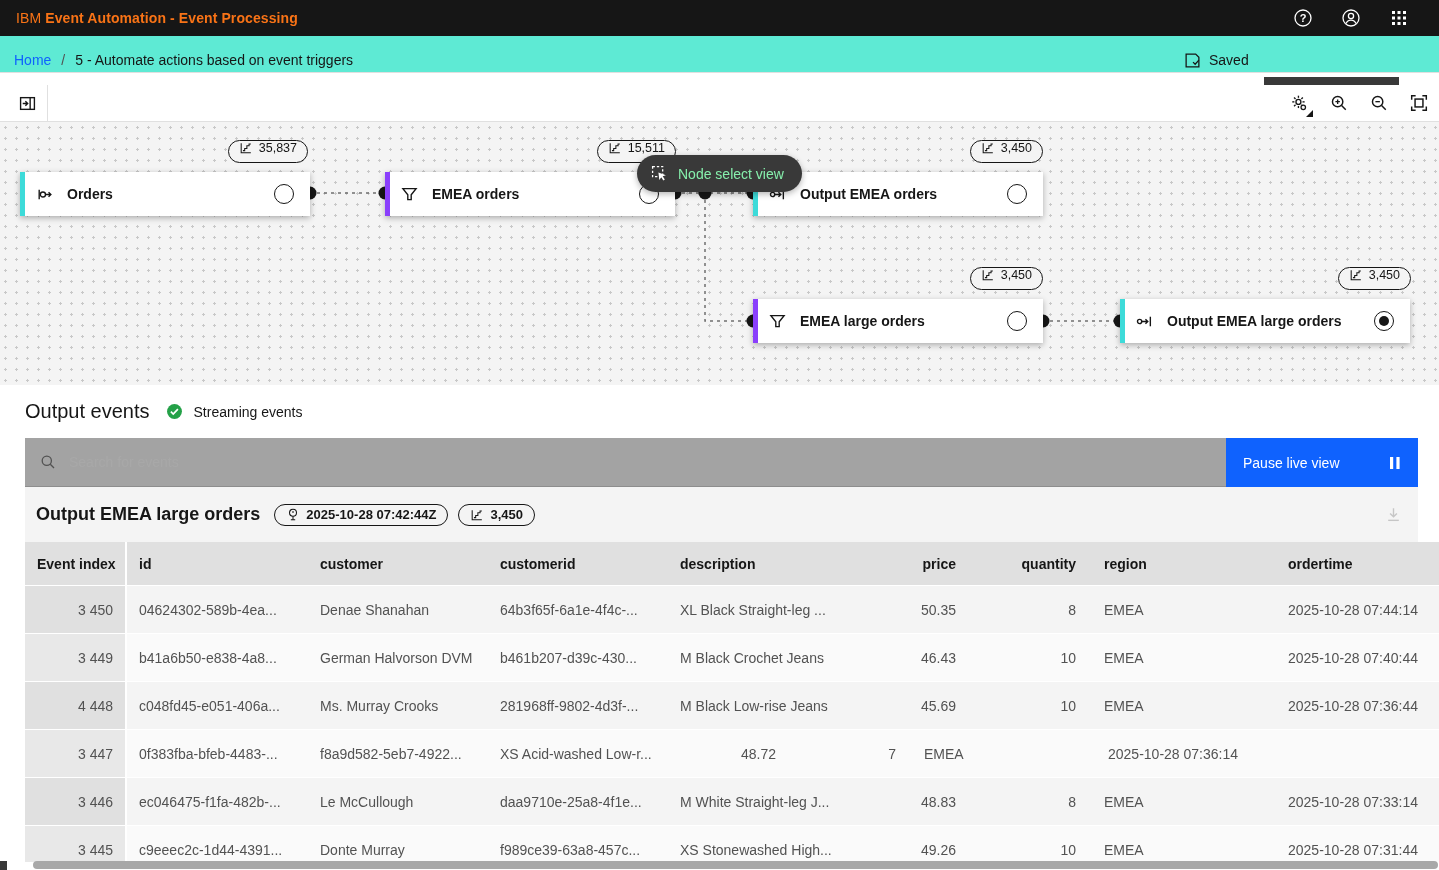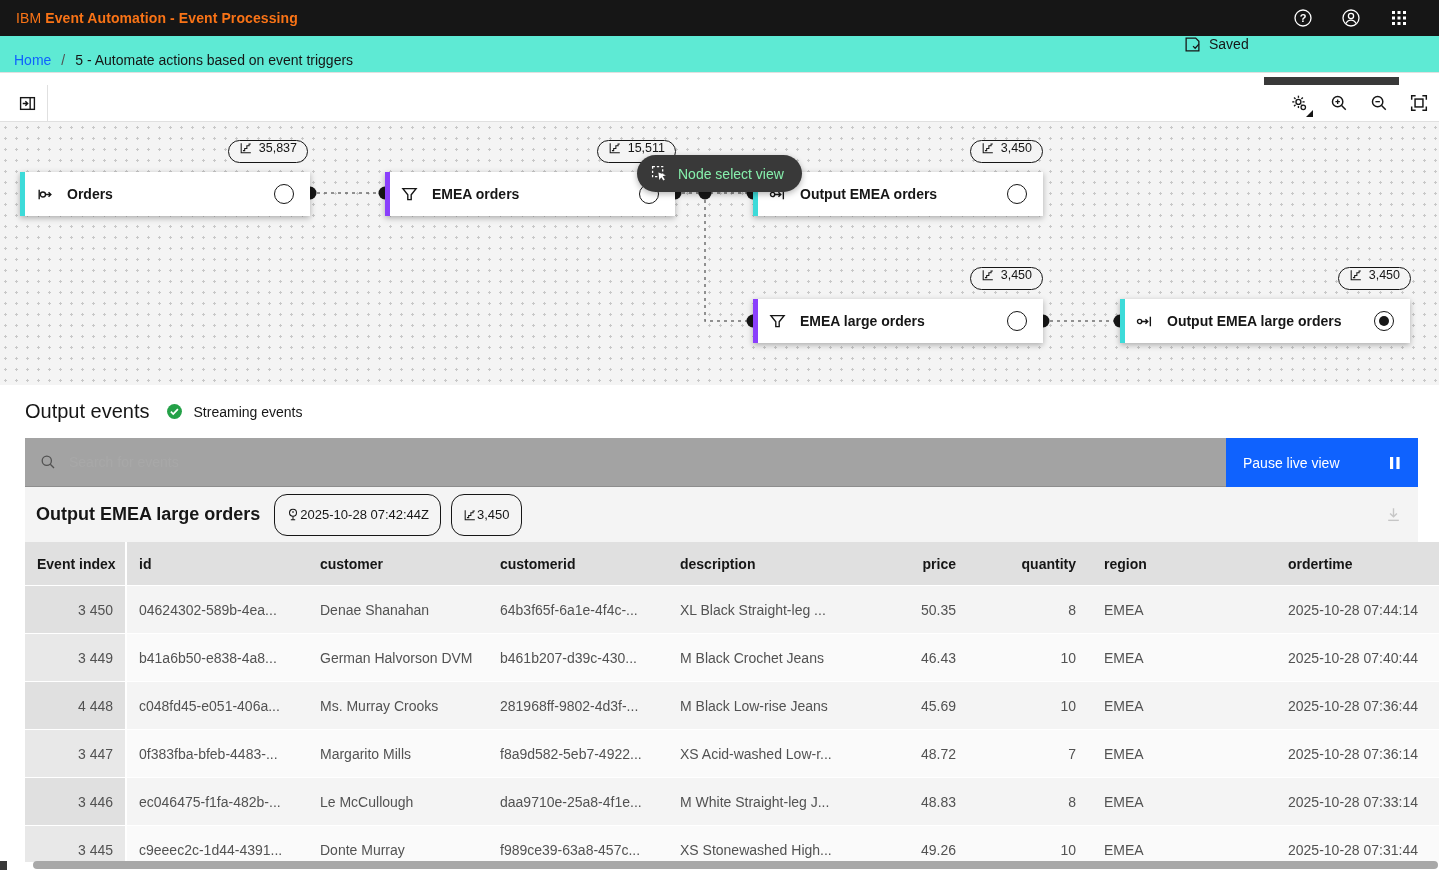--- a/index.html
+++ b/index.html
@@ -13,21 +13,21 @@
   .brand { font-size:14px; letter-spacing:.1px; }
   .brand b { font-weight:600; }
   .topbar-actions { margin-left:auto; display:flex; align-items:center; }
   .topbar-btn { width:48px; height:36px; display:flex; align-items:center; justify-content:center; cursor:pointer; }
 
   
   .crumbrow { position:absolute; left:0; top:36px; width:1439px; height:37px; background:#5eead4; border-bottom:1px solid #e0e0e0; }
   .crumbs { position:absolute; left:14px; top:0; height:48px; display:flex; align-items:center; gap:10px; font-size:14px; }
   .crumb-home { color:#0f62fe; text-decoration:none; cursor:pointer; }
   .crumb-sep { color:#525252; }
-  .saved { position:absolute; left:1184px; top:0; height:48px; display:flex; align-items:flex-start; gap:8px; font-size:14px; }
+  .saved { position:absolute; left:1184px; top:0; height:48px; display:flex; align-items:center; gap:8px; font-size:14px; }
   .stopflow { position:absolute; left:1264px; top:41px; width:135px; height:40px; background:#393939; color:#fff;
               border:none; font-size:14px; display:flex; align-items:center; justify-content:space-between;
               padding:0 14px; cursor:pointer; font-family:inherit; }
   .stop-square { width:12px; height:12px; background:#fff; }
   .overflow-btn { position:absolute; left:1408px; top:41px; width:28px; height:40px; display:flex; align-items:center; justify-content:center; cursor:pointer; }
 
   
   .canvas-toolbar { position:absolute; left:0; top:85px; width:1439px; height:37px; background:#fff; border-bottom:1px solid #e0e0e0; }
   .panel-btn { position:absolute; left:8px; top:0; width:40px; height:36px; display:flex; align-items:center; justify-content:center; cursor:pointer; border-right:1px solid #e0e0e0; }
   .canvas-tools { position:absolute; right:0; top:0; height:36px; display:flex; align-items:center; }
@@ -62,22 +62,22 @@
   .searchbar svg { position:absolute; left:15px; top:16px; }
   .search-input { position:absolute; left:44px; top:0; width:1140px; height:48px; border:none; outline:none; background:transparent;
            font-size:14px; font-family:inherit; color:#161616; }
   .search-input::placeholder { color:#a8a8a8; }
   .pause-btn { position:absolute; left:1226px; top:438px; width:192px; height:49px; background:#0f62fe; color:#fff; border:none;
            font-size:14px; font-family:inherit; display:flex; align-items:center; justify-content:space-between; padding:0 17px; cursor:pointer; }
 
   .result-header { position:absolute; left:25px; top:487px; width:1393px; height:55px; background:#f4f4f4;
            display:flex; align-items:center; gap:10px; padding-left:11px; }
   .result-title { font-size:18px; font-weight:600; margin-right:4px; }
-  .pill { height:42px; display:inline-flex; align-items:center; padding:0 11px; border:1px solid #161616;
-           border-radius:13px; font-size:13px; background:transparent; }
+  .pill { height:22px; display:inline-flex; align-items:center; gap:6px; padding:0 11px; border:1px solid #161616;
+           border-radius:13px; font-size:13px; background:transparent;font-weight:bold; }
   .download-btn { position:absolute; right:16px; top:19px; cursor:pointer; }
 
   
   .table { position:absolute; left:25px; top:542px; width:1414px; height:320px; overflow:hidden; background:#f4f4f4; }
   .trow { display:flex; width:1491px; border-bottom:1px solid #fff; }
   .thead { height:44px; background:#e0e0e0; font-weight:700; }
   .tbody-row { height:48px; cursor:pointer; }
   .cell { display:flex; align-items:center; font-size:14px; padding-left:12px; flex:none; overflow:hidden; white-space:nowrap; }
   .c-index { width:102px; }
   .thead .c-index { border-right:2px solid #fff; }
@@ -420,21 +420,20 @@
       <div class="cell c-desc">M Black Low-rise Jeans</div>
       <div class="cell c-price">45.69</div>
       <div class="cell c-qty">10</div>
       <div class="cell c-region">EMEA</div>
       <div class="cell c-ordertime">2025-10-28 07:36:44</div>
     </div>
 
     <div class="trow tbody-row even">
       <div class="cell c-index">3 447</div>
       <div class="cell c-id">0f383fba-bfeb-4483-...</div>
-      <div class="cell c-customer">Margarito Mills</div>
       <div class="cell c-customerid">f8a9d582-5eb7-4922...</div>
       <div class="cell c-desc">XS Acid-washed Low-r...</div>
       <div class="cell c-price">48.72</div>
       <div class="cell c-qty">7</div>
       <div class="cell c-region">EMEA</div>
       <div class="cell c-ordertime">2025-10-28 07:36:14</div>
     </div>
 
     <div class="trow tbody-row odd">
       <div class="cell c-index">3 446</div>

